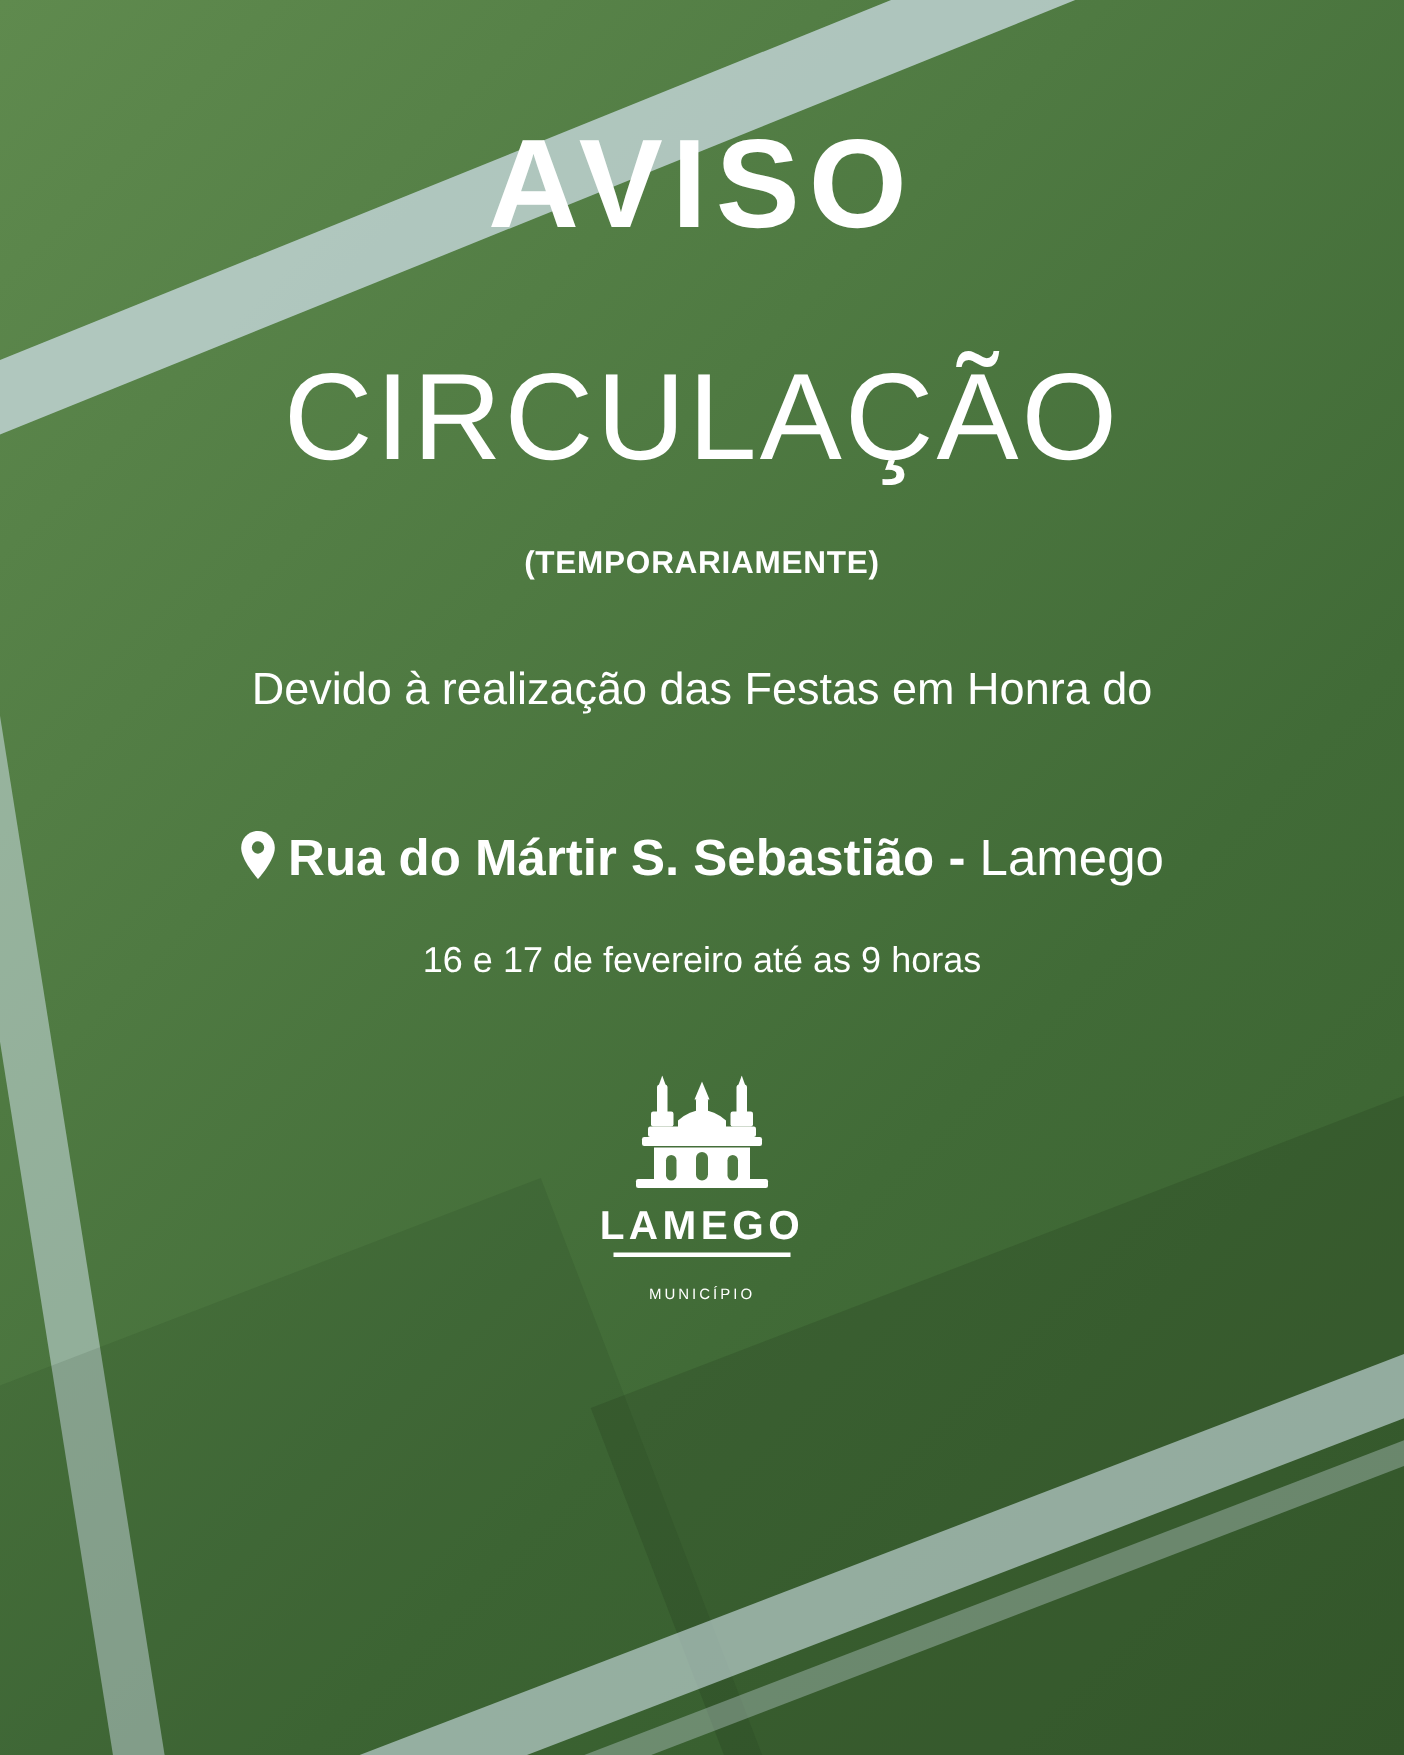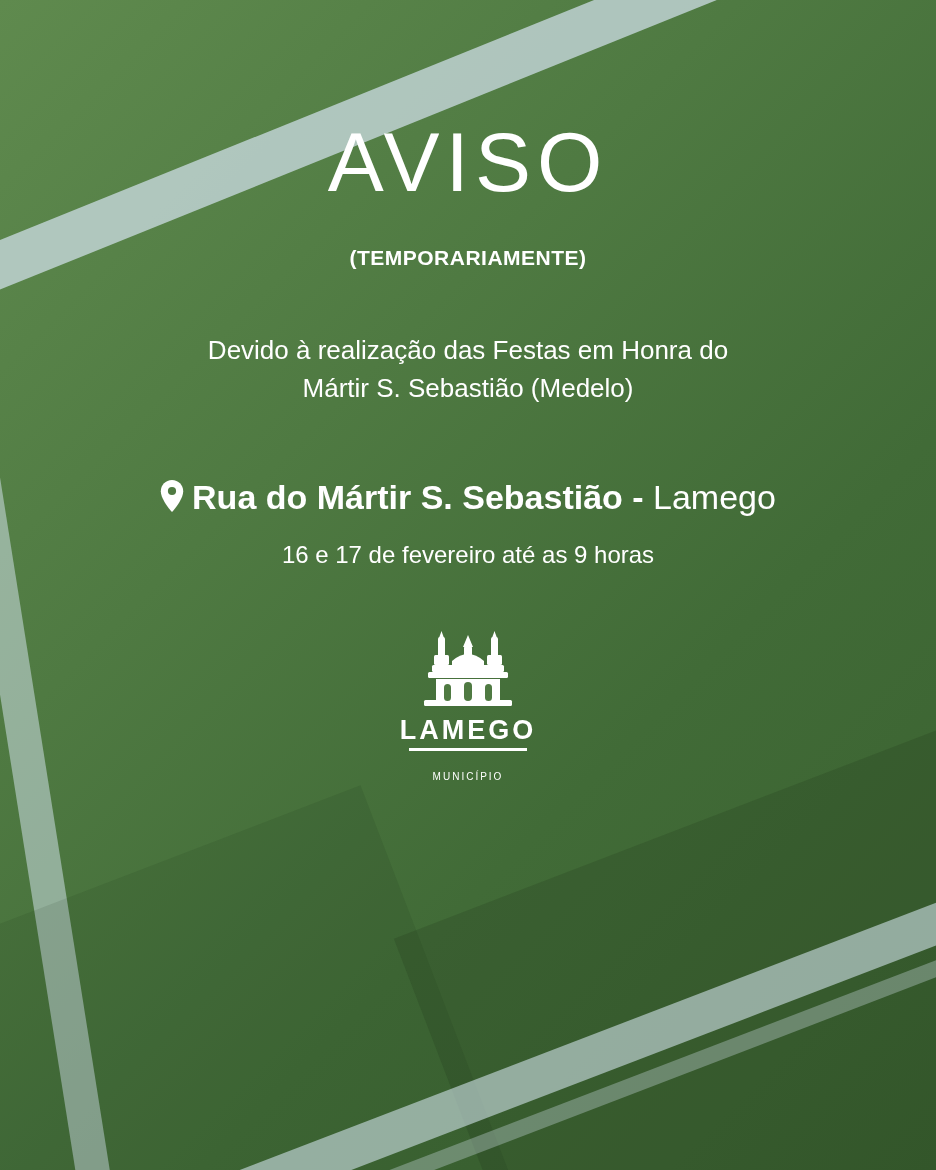--- a/index.html
+++ b/index.html
@@ -72,23 +72,23 @@
   }
   .content {
     position: relative;
     z-index: 5;
     text-align: center;
     color: #ffffff;
     padding: 0 40px;
   }
   .title-main {
     margin: 0;
-    padding-top: 120px;
+    padding-top: 80px;
     font-size: 84px;
-    font-weight: normal;
+    font-weight: bold;
     letter-spacing: 6px;
     line-height: 1;
   }
   .title-sub1 {
     margin: 0;
     padding-top: 72px;
     font-size: 82px;
     font-weight: normal;
     letter-spacing: 2px;
     line-height: 1.05;
@@ -102,28 +102,28 @@
     line-height: 1.05;
   }
   .temporarily {
     margin: 0;
     padding-top: 42px;
     font-size: 21px;
     font-weight: bold;
     letter-spacing: 0.5px;
   }
   .reason {
+    margin: 0;
+    padding-top: 50px;
+    font-size: 30px;
+    line-height: 1.45;
+    font-weight: normal;
+  }
+  .location {
     margin: 12px;
-    padding-top: 50px;
-    font-size: 26px;
-    line-height: 1.45;
-    font-weight: normal;
-  }
-  .location {
-    margin: 0;
     padding-top: 56px;
     font-size: 34px;
     line-height: 1.3;
   }
   .location .street {
     font-weight: bold;
   }
   .location .city {
     font-weight: normal;
   }
@@ -174,26 +174,26 @@
   <div class="band band-left"></div>
   <div class="corner-dark2"></div>
   <div class="corner-dark"></div>
   <div class="band band-bottom"></div>
   <div class="band band-bottom2"></div>
 
   <div class="content">
 
     <h1 class="title-main">AVISO</h1>
 
+    <h2 class="title-sub1">CIRCULAÇÃO</h2>
 
     <p class="temporarily">(TEMPORARIAMENTE)</p>
 
     <p class="reason">
       <span>Devido à realização das Festas em Honra do</span><br>
-      <span>Mártir S. Sebastião (Medelo)</span>
     </p>
 
     <p class="location">
       <span class="pin">
         <svg width="24" height="32" viewBox="0 0 24 32" aria-hidden="true">
           <path d="M12 0C5.7 0 0.8 5 0.8 11.2C0.8 19.8 12 32 12 32S23.2 19.8 23.2 11.2C23.2 5 18.3 0 12 0Z" fill="#ffffff"></path>
           <circle cx="12" cy="11" r="4.1" fill="#4f7a42"></circle>
         </svg>
       </span><span class="street">Rua do Mártir S. Sebastião -</span>
       <span class="city">Lamego</span>

